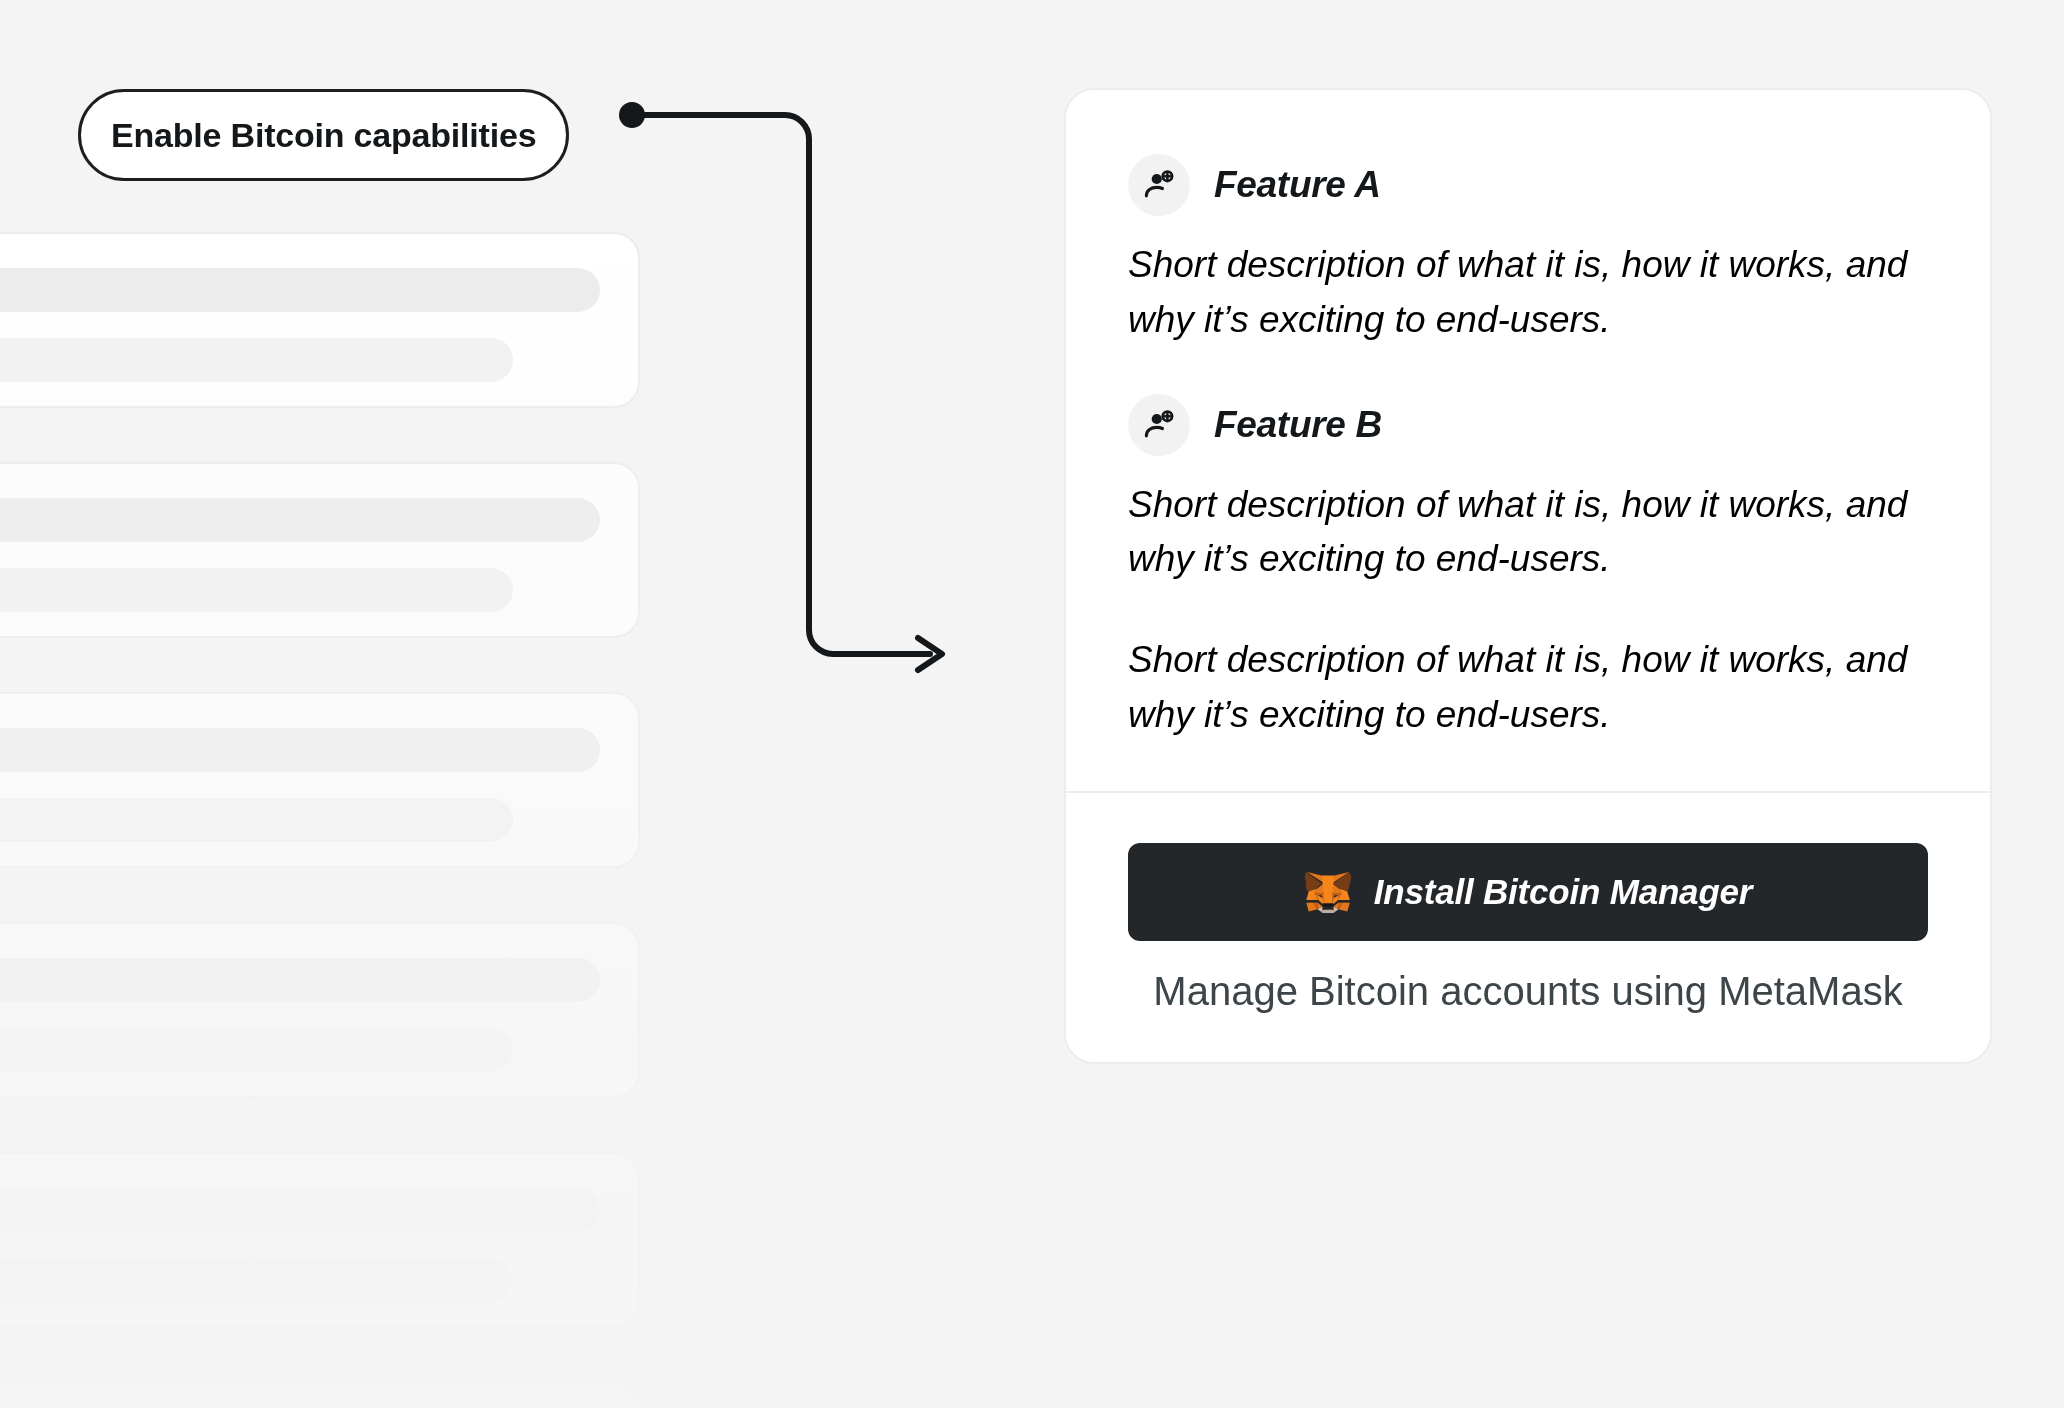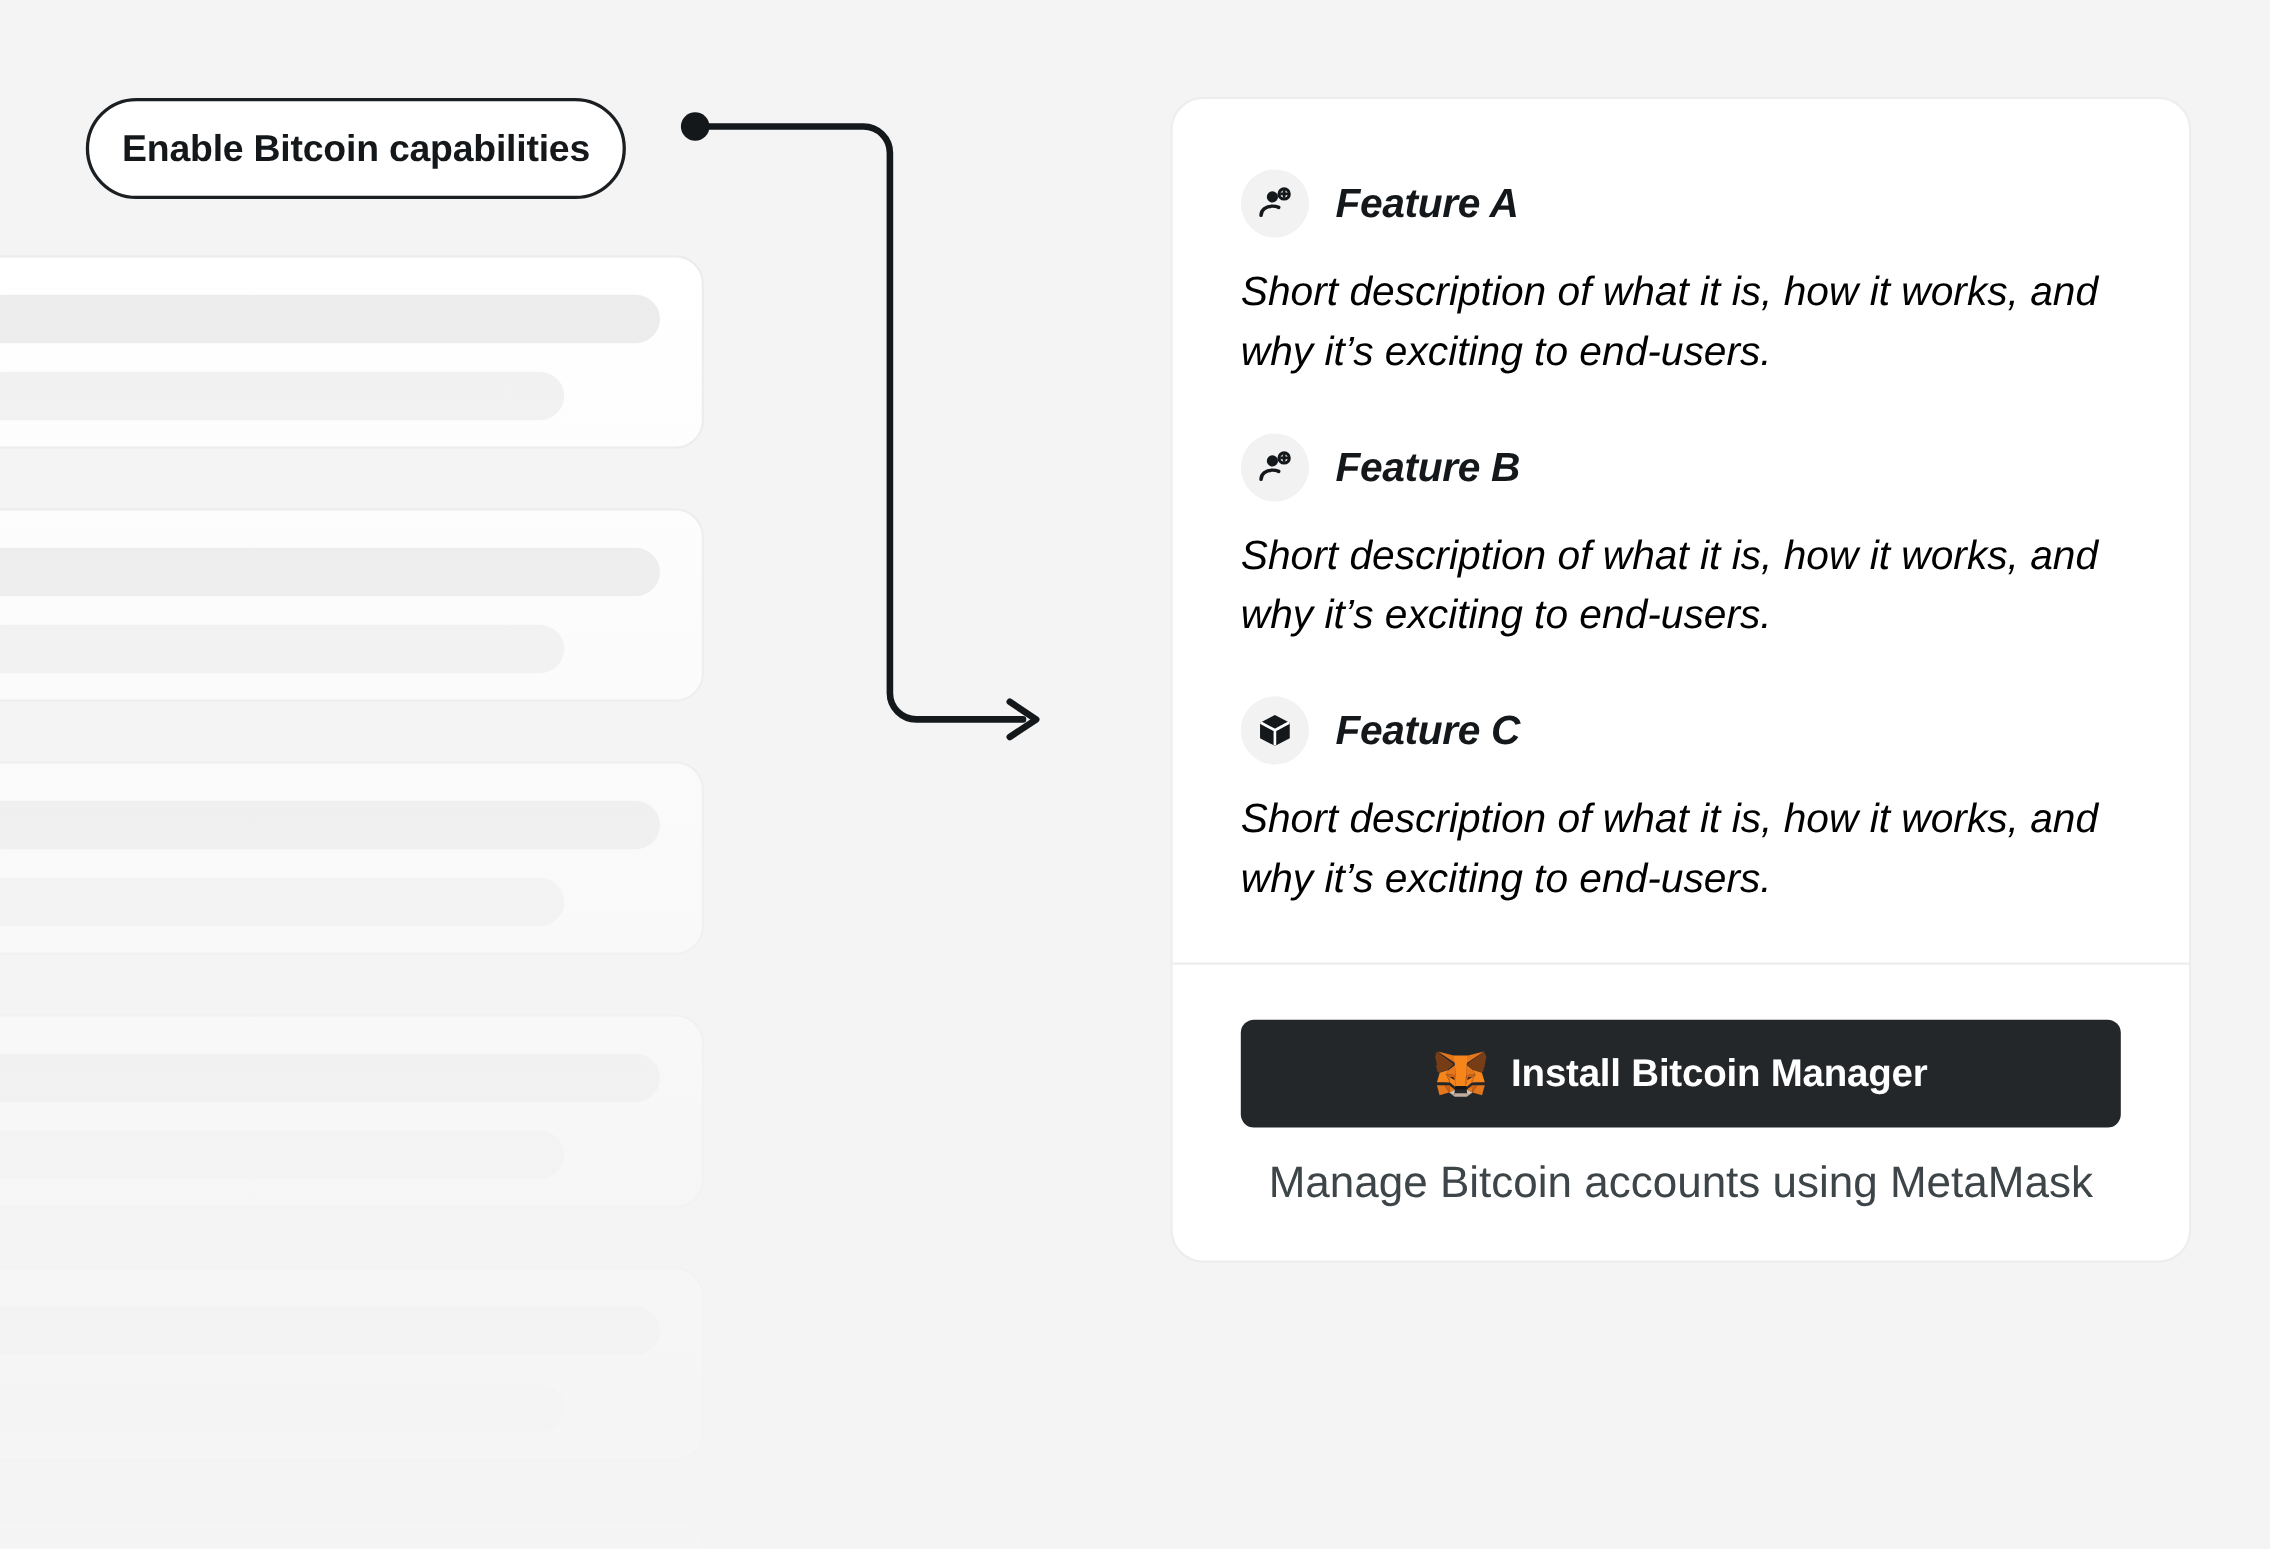--- a/index.html
+++ b/index.html
@@ -153,20 +153,21 @@
     align-items: center;
     justify-content: center;
     gap: 22px;
     width: 100%;
     box-sizing: border-box;
     height: 98px;
     background: #24272a;
     border: none;
     border-radius: 12px;
     cursor: pointer;
+    font-style: italic;
   }
   .install-btn-label {
     font-size: 35px;
     font-weight: 700;
     color: #ffffff;
     letter-spacing: -0.2px;
   }
   .fox-icon {
     width: 48px;
     height: 46px;
@@ -246,29 +247,20 @@
             <circle cx="17.6" cy="6.2" r="3.1" fill="none" stroke="#14181b" stroke-width="1.9"></circle>
             <path d="M17.6 4.6v3.2M16 6.2h3.2" stroke="#14181b" stroke-width="1.7" stroke-linecap="round"></path>
           </svg>
         </span>
         <span class="feature-title">Feature B</span>
       </div>
       <div class="feature-desc">Short description of what it is, how it works, and why it’s exciting to end-users.</div>
     </div>
 
     <div class="feature">
-      <div class="feature-head">
-        <span class="feature-icon">
-          <svg width="36" height="36" viewBox="0 0 24 24" fill="none">
-            <path d="M12 2.6 21 7.3v9.4L12 21.4 3 16.7V7.3z" fill="#14181b"></path>
-            <path d="M3.3 7.2 12 11.9l8.7-4.7M12 11.9v9.3" stroke="#ffffff" stroke-width="1.6" stroke-linejoin="round"></path>
-          </svg>
-        </span>
-        <span class="feature-title">Feature C</span>
-      </div>
       <div class="feature-desc">Short description of what it is, how it works, and why it’s exciting to end-users.</div>
     </div>
 
   </div>
 
   <div class="panel-divider"></div>
 
   <div class="panel-footer">
     <button class="install-btn">
       <span class="fox-icon">

